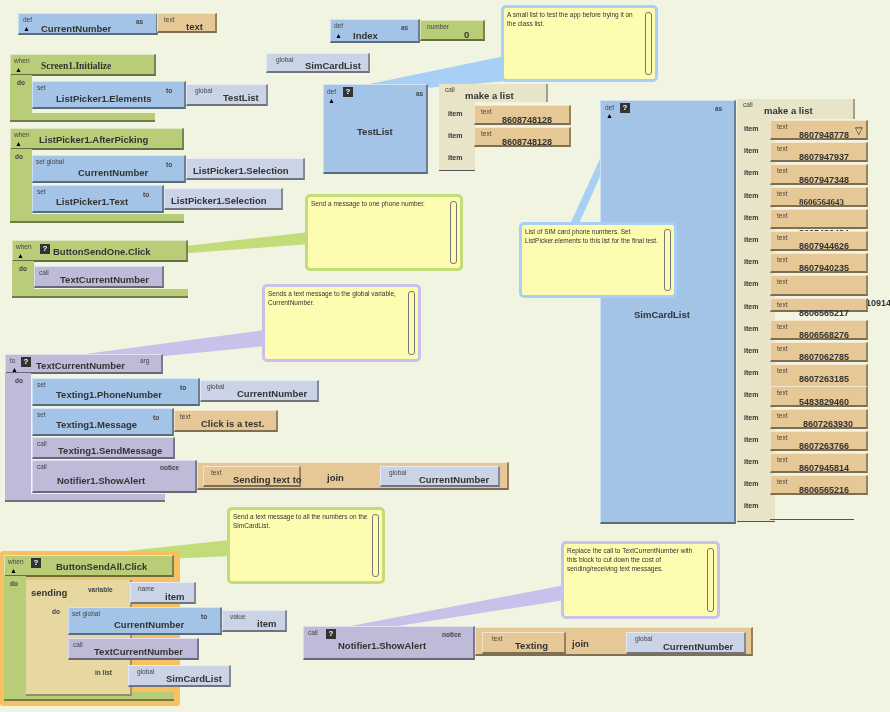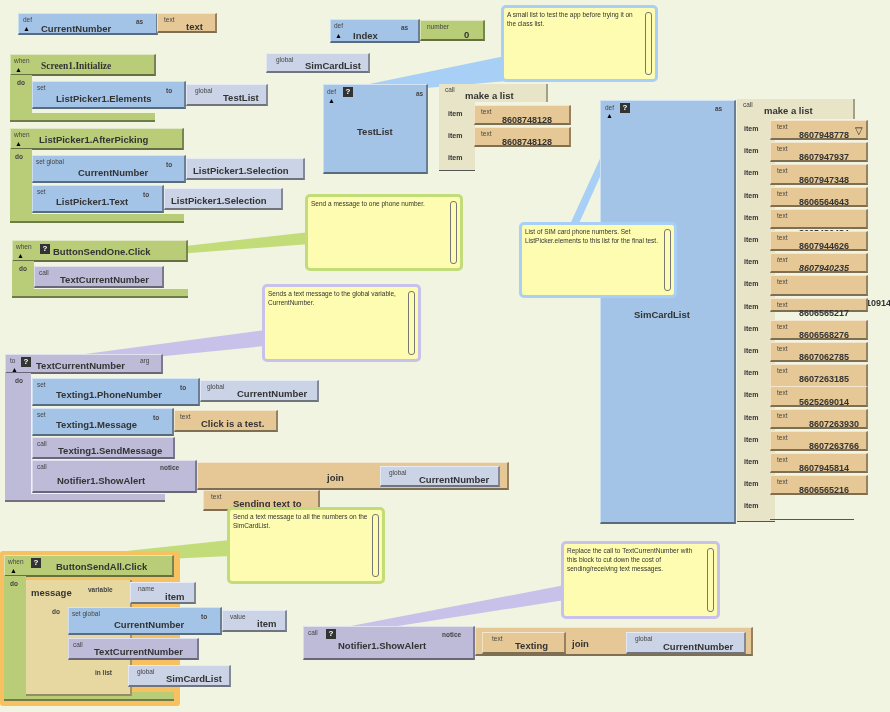--- a/index.html
+++ b/index.html
@@ -177,34 +177,34 @@
       <span class="num" style="left: 28px; top: 9.2px;">8607947937</span>
     </div>
     <span class="item-lbl" style="left: 744px; top: 169.4px;">item</span>
     <div class="blk tan" style="left: 770px; top: 164.4px; width: 98px; height: 20.2px;">
       <span class="lbl" style="left: 6px; top: 3px;">text</span>
       <span class="num" style="left: 28px; top: 9.2px;">8607947348</span>
     </div>
     <span class="item-lbl" style="left: 744px; top: 191.6px;">item</span>
     <div class="blk tan" style="left: 770px; top: 186.6px; width: 98px; height: 20.2px;">
       <span class="lbl" style="left: 6px; top: 3px;">text</span>
-      <span class="num" style="left: 28px; top: 9.2px;">8606564643</span>
+      <span class="num" style="left: 28px; top: 9.2px; font-family: Liberation Serif, serif;">8606564643</span>
     </div>
     <span class="item-lbl" style="left: 744px; top: 213.8px;">item</span>
     <div class="blk tan" style="left: 770px; top: 208.8px; width: 98px; height: 20.2px;">
       <span class="lbl" style="left: 6px; top: 3px;">text</span>
       <span class="num" style="left: 28px; top: 18px;">8605486484</span>
     </div>
     <span class="item-lbl" style="left: 744px; top: 236px;">item</span>
     <div class="blk tan" style="left: 770px; top: 231px; width: 98px; height: 20.2px;">
       <span class="lbl" style="left: 6px; top: 3px;">text</span>
       <span class="num" style="left: 28px; top: 9.2px;">8607944626</span>
     </div>
     <span class="item-lbl" style="left: 744px; top: 258.2px;">item</span>
-    <div class="blk tan" style="left: 770px; top: 253.2px; width: 98px; height: 20.2px; font-style: italic;">
+    <div class="blk tan" style="left: 770px; top: 253.2px; width: 98px; height: 20.2px;">
       <span class="lbl" style="left: 6px; top: 3px;">text</span>
       <span class="num" style="left: 28px; top: 9.2px;">8607940235</span>
     </div>
     <span class="item-lbl" style="left: 744px; top: 280.4px;">item</span>
     <div class="blk tan" style="left: 770px; top: 275.4px; width: 98px; height: 20.2px;">
       <span class="lbl" style="left: 6px; top: 3px;">text</span>
       <span class="num" style="left: 28px; top: 22px; padding-left: 47px;">8606109143</span>
     </div>
     <span class="item-lbl" style="left: 744px; top: 302.6px;">item</span>
     <div class="blk tan" style="left: 770px; top: 297.6px; width: 98px; height: 14px;">
@@ -222,31 +222,31 @@
       <span class="num" style="left: 28px; top: 9.2px;">8607062785</span>
     </div>
     <span class="item-lbl" style="left: 744px; top: 369.2px;">item</span>
     <div class="blk tan" style="left: 770px; top: 364.2px; width: 98px; height: 31px;">
       <span class="lbl" style="left: 6px; top: 3px;">text</span>
       <span class="num" style="left: 28px; top: 9.2px;">8607263185</span>
     </div>
     <span class="item-lbl" style="left: 744px; top: 391.4px;">item</span>
     <div class="blk tan" style="left: 770px; top: 386.4px; width: 98px; height: 20.2px;">
       <span class="lbl" style="left: 6px; top: 3px;">text</span>
-      <span class="num" style="left: 28px; top: 9.2px;">5625269014</span>
+      <span class="num" style="left: 28px; top: 9.2px;">5483829460</span>
     </div>
     <span class="item-lbl" style="left: 744px; top: 413.6px;">item</span>
     <div class="blk tan" style="left: 770px; top: 408.6px; width: 98px; height: 20.2px;">
       <span class="lbl" style="left: 6px; top: 3px;">text</span>
-      <span class="num" style="left: 38px; top: 9.2px; text-align: center;">8607263930</span>
+      <span class="num" style="left: 32px; top: 9.2px; text-align: center;">8607263930</span>
     </div>
     <span class="item-lbl" style="left: 744px; top: 435.8px;">item</span>
     <div class="blk tan" style="left: 770px; top: 430.8px; width: 98px; height: 20.2px;">
       <span class="lbl" style="left: 6px; top: 3px;">text</span>
-      <span class="num" style="left: 38px; top: 9.2px;">8607263766</span>
+      <span class="num" style="left: 28px; top: 9.2px;">8607263766</span>
     </div>
     <span class="item-lbl" style="left: 744px; top: 458px;">item</span>
     <div class="blk tan" style="left: 770px; top: 453px; width: 98px; height: 20.2px;">
       <span class="lbl" style="left: 6px; top: 3px;">text</span>
       <span class="num" style="left: 28px; top: 9.2px;">8607945814</span>
     </div>
     <span class="item-lbl" style="left: 744px; top: 480.2px;">item</span>
     <div class="blk tan" style="left: 770px; top: 475.2px; width: 98px; height: 20.2px;">
       <span class="lbl" style="left: 6px; top: 3px;">text</span>
       <span class="num" style="left: 28px; top: 9.2px;">8606565216</span>
@@ -288,42 +288,42 @@
   <span class="nm" style="left:25px;top:8px;">Texting1.SendMessage</span>
 </div>
 <div class="blk purple" style="left:32px;top:460px;width:165px;height:33px;">
   <span class="lbl" style="left:4px;top:3px;">call</span>
   <span class="nm" style="left:24px;top:15px;">Notifier1.ShowAlert</span>
   <span class="lbl" style="left:127px;top:4px;font-weight:bold;">notice</span>
 </div>
 <div class="blk tan" style="left:197px;top:462px;width:312px;height:28px;">
   <span class="nm" style="left:129px;top:10px;">join</span>
 </div>
-<div class="blk tan" style="left:203px;top:490px;width:117px;height:21px;">
+<div class="blk tan" style="left:203px;top:466px;width:98px;height:21px;">
   <span class="lbl" style="left:7px;top:3px;">text</span>
   <span class="nm" style="left:29px;top:8px;">Sending text to</span>
 </div>
 <div class="blk gvar" style="left:380px;top:466px;width:120px;height:21px;">
   <span class="lbl" style="left:8px;top:3px;">global</span>
   <span class="nm" style="left:38px;top:8px;">CurrentNumber</span>
 </div>
 
 <div style="position:absolute;left:0;top:551px;width:180px;height:155px;background:#f7c060;border-radius:3px;"></div>
 <div class="blk green" style="left:4px;top:555px;width:170px;height:22px;">
   <span class="lbl" style="left:3px;top:3px;">when</span>
   <span class="tri" style="left:5px;top:11px;">▲</span>
   <span class="qm" style="left:26px;top:2px;">?</span>
   <span class="nm" style="left:40px;top:6px;margin-left:11px;">ButtonSendAll.Click</span>
 </div>
 <div class="green" style="position:absolute;left:4px;top:576px;width:22px;height:120px;">
   <span class="lbl" style="left:6px;top:5px;font-weight:bold;">do</span>
 </div>
 <div class="green" style="position:absolute;left:4px;top:692px;width:170px;height:7px;border-bottom:2px solid rgba(0,0,0,.4);"></div>
 <div class="foreach" style="position:absolute;left:26px;top:580px;width:104px;height:114px;border-bottom:2px solid rgba(0,0,0,.35);border-right:2px solid rgba(0,0,0,.3);">
-  <span class="nm" style="left:5px;top:8px;">message</span>
+  <span class="nm" style="left:5px;top:8px;">sending</span>
   <span class="lbl" style="left:62px;top:7px;font-weight:bold;">variable</span>
   <span class="lbl" style="left:26px;top:29px;font-weight:bold;">do</span>
   <span class="lbl" style="left:69px;top:90px;font-weight:bold;">in list</span>
 </div>
 <div class="blk gvar" style="left:130px;top:582px;width:66px;height:22px;">
   <span class="lbl" style="left:7px;top:3px;">name</span>
   <span class="nm" style="left:34px;top:9px;">item</span>
 </div>
 <div class="blk blue" style="left:68px;top:607px;width:154px;height:28px;">
   <span class="lbl" style="left:3px;top:3px;">set global</span>

